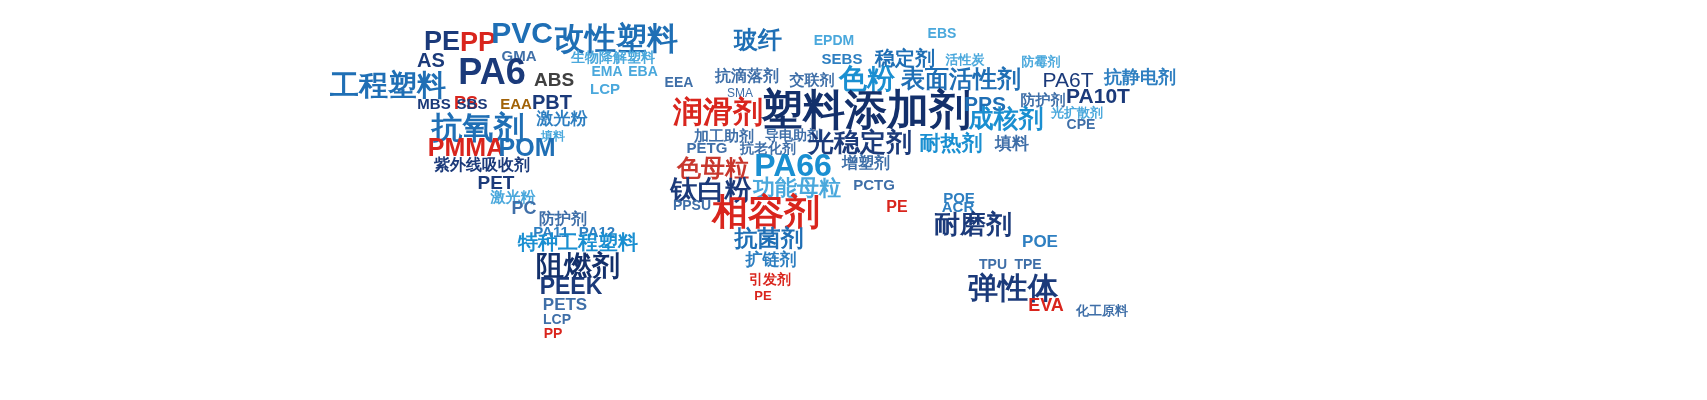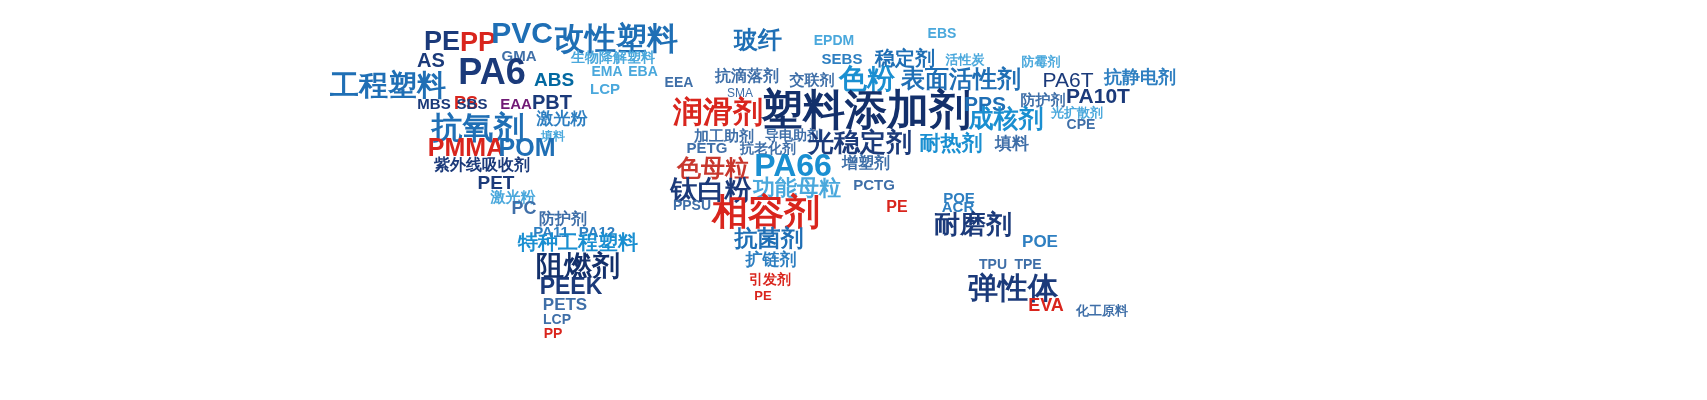--- a/index.html
+++ b/index.html
@@ -38,21 +38,21 @@
     <span class="word" style="left: 834px; top: 40px; font-size: 14px; color: rgb(74, 168, 220); font-weight: 700;">EPDM</span>
     <span class="word" style="left: 942px; top: 33px; font-size: 14px; color: rgb(74, 168, 220); font-weight: 700;">EBS</span>
     <span class="word" style="left: 431px; top: 60px; font-size: 20px; color: rgb(27, 58, 122); font-weight: 700;">AS</span>
     <span class="word" style="left: 492px; top: 72px; font-size: 36px; color: rgb(27, 58, 122); font-weight: 700;">PA6</span>
     <span class="word" style="left: 613px; top: 57px; font-size: 14px; color: rgb(74, 168, 220); font-weight: 700;">生物降解塑料</span>
     <span class="word" style="left: 842px; top: 58px; font-size: 15px; color: rgb(46, 127, 193); font-weight: 700;">SEBS</span>
     <span class="word" style="left: 905px; top: 58px; font-size: 20px; color: rgb(31, 111, 181); font-weight: 700;">稳定剂</span>
     <span class="word" style="left: 965px; top: 59px; font-size: 13px; color: rgb(74, 168, 220); font-weight: 700;">活性炭</span>
     <span class="word" style="left: 1041px; top: 61px; font-size: 13px; color: rgb(74, 168, 220); font-weight: 700;">防霉剂</span>
     <span class="word" style="left: 388px; top: 85px; font-size: 29px; color: rgb(31, 111, 181); font-weight: 700;">工程塑料</span>
-    <span class="word" style="left: 554px; top: 79px; font-size: 19px; color: #0369a1; font-weight: 700;">ABS</span>
+    <span class="word" style="left: 554px; top: 79px; font-size: 19px; color: #404040; font-weight: 700;">ABS</span>
     <span class="word" style="left: 607px; top: 71px; font-size: 14px; color: rgb(74, 168, 220); font-weight: 700;">EMA</span>
     <span class="word" style="left: 643px; top: 71px; font-size: 14px; color: rgb(74, 168, 220); font-weight: 700;">EBA</span>
     <span class="word" style="left: 679px; top: 82px; font-size: 14px; color: rgb(63, 111, 168); font-weight: 700;">EEA</span>
     <span class="word" style="left: 747px; top: 76px; font-size: 16px; color: rgb(63, 111, 168); font-weight: 700;">抗滴落剂</span>
     <span class="word" style="left: 812px; top: 79px; font-size: 15px; color: rgb(63, 111, 168); font-weight: 700;">交联剂</span>
     <span class="word" style="left: 867px; top: 79px; font-size: 28px; color: rgb(26, 143, 209); font-weight: 700;">色粉</span>
     <span class="word" style="left: 961px; top: 79px; font-size: 24px; color: rgb(31, 111, 181); font-weight: 700;">表面活性剂</span>
     <span class="word" style="left: 1068px; top: 79px; font-size: 21px; color: rgb(27, 58, 122); font-weight: 400;">PA6T</span>
     <span class="word" style="left: 1140px; top: 77px; font-size: 18px; color: rgb(46, 127, 193); font-weight: 700;">抗静电剂</span>
     <span class="word" style="left: 466px; top: 103px; font-size: 18px; color: rgb(217, 37, 29); font-weight: 700;">PS</span>
@@ -62,21 +62,21 @@
     <span class="word" style="left: 718px; top: 112px; font-size: 30px; color: rgb(217, 37, 29); font-weight: 700;">润滑剂</span>
     <span class="word" style="left: 866px; top: 110px; font-size: 42px; color: rgb(19, 48, 107); font-weight: 700;">塑料添加剂</span>
     <span class="word" style="left: 985px; top: 103px; font-size: 21px; color: rgb(31, 111, 181); font-weight: 700;">PPS</span>
     <span class="word" style="left: 1043px; top: 99px; font-size: 15px; color: rgb(63, 111, 168); font-weight: 700;">防护剂</span>
     <span class="word" style="left: 1098px; top: 95px; font-size: 21px; color: rgb(27, 58, 122); font-weight: 700;">PA10T</span>
     <span class="word" style="left: 1006px; top: 118px; font-size: 25px; color: rgb(26, 143, 209); font-weight: 700;">成核剂</span>
     <span class="word" style="left: 1077px; top: 112px; font-size: 13px; color: rgb(74, 168, 220); font-weight: 700;">光扩散剂</span>
     <span class="word" style="left: 1081px; top: 124px; font-size: 14px; color: rgb(63, 111, 168); font-weight: 700;">CPE</span>
     <span class="word" style="left: 434px; top: 103px; font-size: 15px; color: rgb(27, 58, 122); font-weight: 700;">MBS</span>
     <span class="word" style="left: 472px; top: 103px; font-size: 15px; color: rgb(27, 58, 122); font-weight: 700;">SBS</span>
-    <span class="word" style="left: 516px; top: 103px; font-size: 15px; color: #701a75; font-weight: 700;">EAA</span>
+    <span class="word" style="left: 516px; top: 103px; font-size: 15px; color: #a16207; font-weight: 700;">EAA</span>
     <span class="word" style="left: 478px; top: 127px; font-size: 31px; color: rgb(31, 111, 181); font-weight: 700;">抗氧剂</span>
     <span class="word" style="left: 562px; top: 118px; font-size: 17px; color: rgb(46, 127, 193); font-weight: 700;">激光粉</span>
     <span class="word" style="left: 553px; top: 136px; font-size: 12px; color: rgb(74, 168, 220); font-weight: 700;">填料</span>
     <span class="word" style="left: 724px; top: 135px; font-size: 15px; color: rgb(63, 111, 168); font-weight: 700;">加工助剂</span>
     <span class="word" style="left: 793px; top: 135px; font-size: 14px; color: rgb(63, 111, 168); font-weight: 700;">导电助剂</span>
     <span class="word" style="left: 860px; top: 142px; font-size: 26px; color: rgb(27, 58, 122); font-weight: 700;">光稳定剂</span>
     <span class="word" style="left: 951px; top: 142px; font-size: 21px; color: rgb(26, 143, 209); font-weight: 700;">耐热剂</span>
     <span class="word" style="left: 1012px; top: 143px; font-size: 17px; color: rgb(63, 111, 168); font-weight: 700;">填料</span>
     <span class="word" style="left: 466px; top: 147px; font-size: 25px; color: rgb(217, 37, 29); font-weight: 700;">PMMA</span>
     <span class="word" style="left: 527px; top: 147px; font-size: 25px; color: rgb(31, 111, 181); font-weight: 700;">POM</span>

